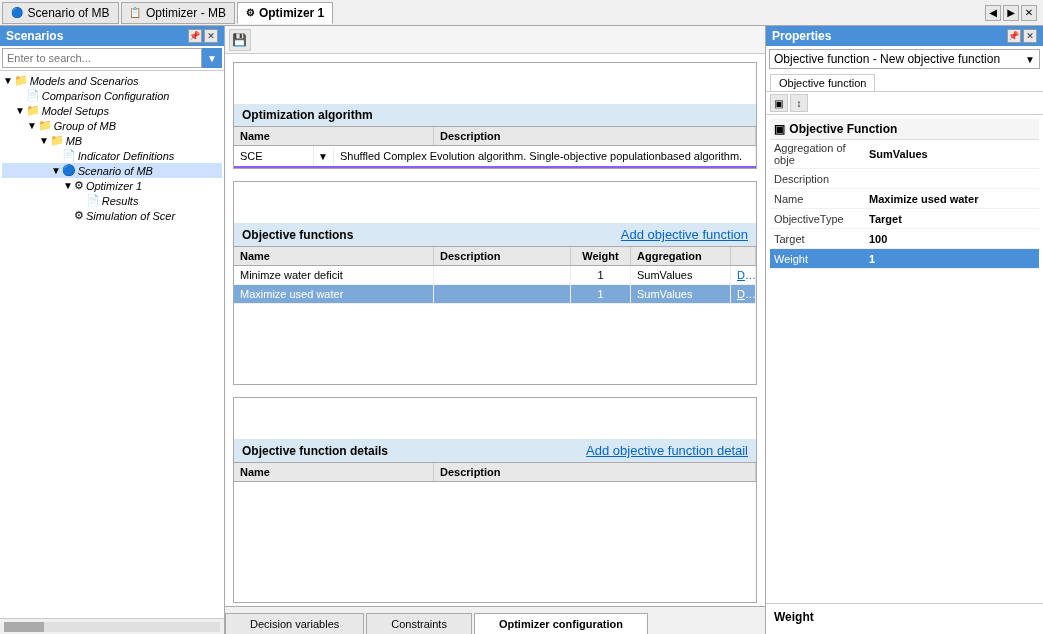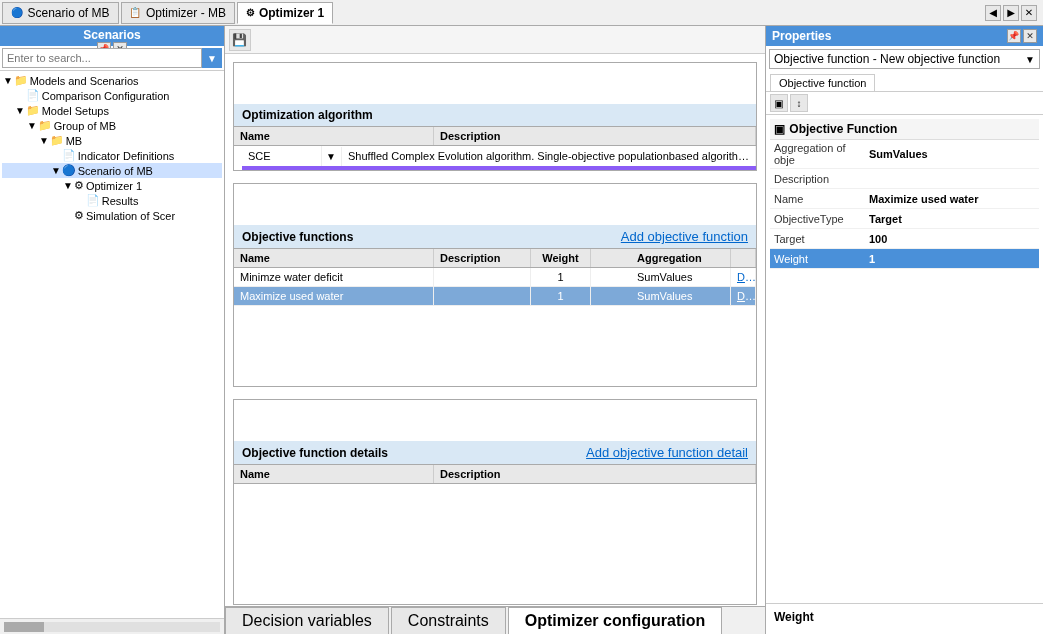--- a/index.html
+++ b/index.html
@@ -23,34 +23,34 @@
     .main-layout {
       display: flex; flex: 1; overflow: hidden;
     }
 
     
     .scenarios-panel {
       width: 225px; border-right: 1px solid #aaa; display: flex; flex-direction: column; background: #fff;
     }
     .panel-header {
       background: #4a90d9; color: #fff; padding: 2px 6px; display: flex; align-items: center; justify-content: space-between;
-      height: 20px; font-size: 11px; font-weight: bold; flex-direction: column;
+      height: 20px; font-size: 11px; font-weight: bold;
     }
     .panel-header-controls { display: flex; gap: 2px; }
     .panel-header-btn { width: 14px; height: 14px; background: #e8e8e8; border: 1px solid #999; cursor: pointer; display: flex; align-items: center; justify-content: center; font-size: 9px; color: #333; }
     .search-bar { display: flex; align-items: center; padding: 2px; border-bottom: 1px solid #ccc; }
     .search-input { flex: 1; border: 1px solid #aaa; padding: 2px 4px; height: 20px; font-size: 11px; color: #666; }
     .search-btn { width: 20px; height: 20px; background: #4a90d9; border: none; cursor: pointer; display: flex; align-items: center; justify-content: center; color: #fff; font-size: 10px; }
     .tree-view { flex: 1; overflow-y: auto; padding: 2px; }
     .tree-item { padding: 1px 0; display: flex; align-items: center; cursor: pointer; white-space: nowrap; }
     .tree-item.selected { background: #cce0ff; }
     .tree-indent { display: inline-block; }
     .tree-expander { display: inline-block; width: 12px; text-align: center; font-size: 10px; cursor: pointer; }
     .tree-icon { margin-right: 2px; font-size: 11px; }
-    .tree-label { font-size: 11px; }
+    .tree-label { font-size: 11px; font-style: italic; }
     .panel-bottom { border-top: 1px solid #ccc; height: 20px; display: flex; align-items: center; }
     .panel-scroll { display: flex; overflow-x: auto; flex: 1; }
     .panel-tab-bottom { padding: 2px 8px; border: 1px solid #ccc; background: #e8e8e8; font-size: 10px; cursor: pointer; white-space: nowrap; }
     .panel-tab-bottom.active { background: #fff; }
 
     
     .center-content {
       flex: 1; display: flex; flex-direction: column; background: #fff; overflow: hidden;
     }
     .toolbar-strip {
@@ -70,34 +70,34 @@
 
     .table-header { display: flex; background: #e8e8e8; border-bottom: 1px solid #aaa; }
     .th { padding: 3px 6px; border-right: 1px solid #ccc; font-weight: bold; font-size: 11px; }
     .table-row { display: flex; border-bottom: 1px solid #eee; }
     .table-row.selected { background: #7da9d8; color: #fff; }
     .td { padding: 3px 6px; border-right: 1px solid #eee; font-size: 11px; overflow: hidden; text-overflow: ellipsis; white-space: nowrap; }
 
     .col-name { width: 200px; }
     .col-desc { flex: 1; }
     .col-weight { width: 60px; text-align: center; }
-    .col-agg { width: 100px; margin-left: 40px; }
+    .col-agg { width: 100px; }
     .col-action { width: 25px; }
-    .algo-row { display: flex; align-items: flex-end; border-bottom: 4px solid #8b5cf6; margin-left: 8px; }
+    .algo-row { display: flex; align-items: flex-end; border-bottom: 2px solid #8b5cf6; }
     .algo-name { width: 80px; padding: 4px 6px; font-size: 11px; }
     .algo-arrow { width: 20px; padding: 4px; font-size: 10px; }
     .algo-desc { flex: 1; padding: 4px 6px; font-size: 11px; }
 
     
     .bottom-tabs {
       border-top: 1px solid #aaa; height: 28px; display: flex; align-items: flex-end; background: #f0f0f0;
     }
     .bottom-tab {
-      padding: 4px 16px; border: 1px solid #aaa; border-bottom: none; background: #e8e8e8; cursor: pointer;
-      font-size: 16px; margin-right: 2px;
+      padding: 4px 24px; border: 1px solid #aaa; border-bottom: none; background: #e8e8e8; cursor: pointer;
+      font-size: 11px; margin-right: 2px;
     }
     .bottom-tab.active { background: #fff; font-weight: bold; }
 
     
     .properties-panel {
       width: 278px; border-left: 1px solid #aaa; display: flex; flex-direction: column; background: #fff;
     }
     .props-header {
       background: #4a90d9; color: #fff; padding: 2px 6px; display: flex; align-items: center; justify-content: space-between;
       height: 20px; font-size: 11px; font-weight: bold;

